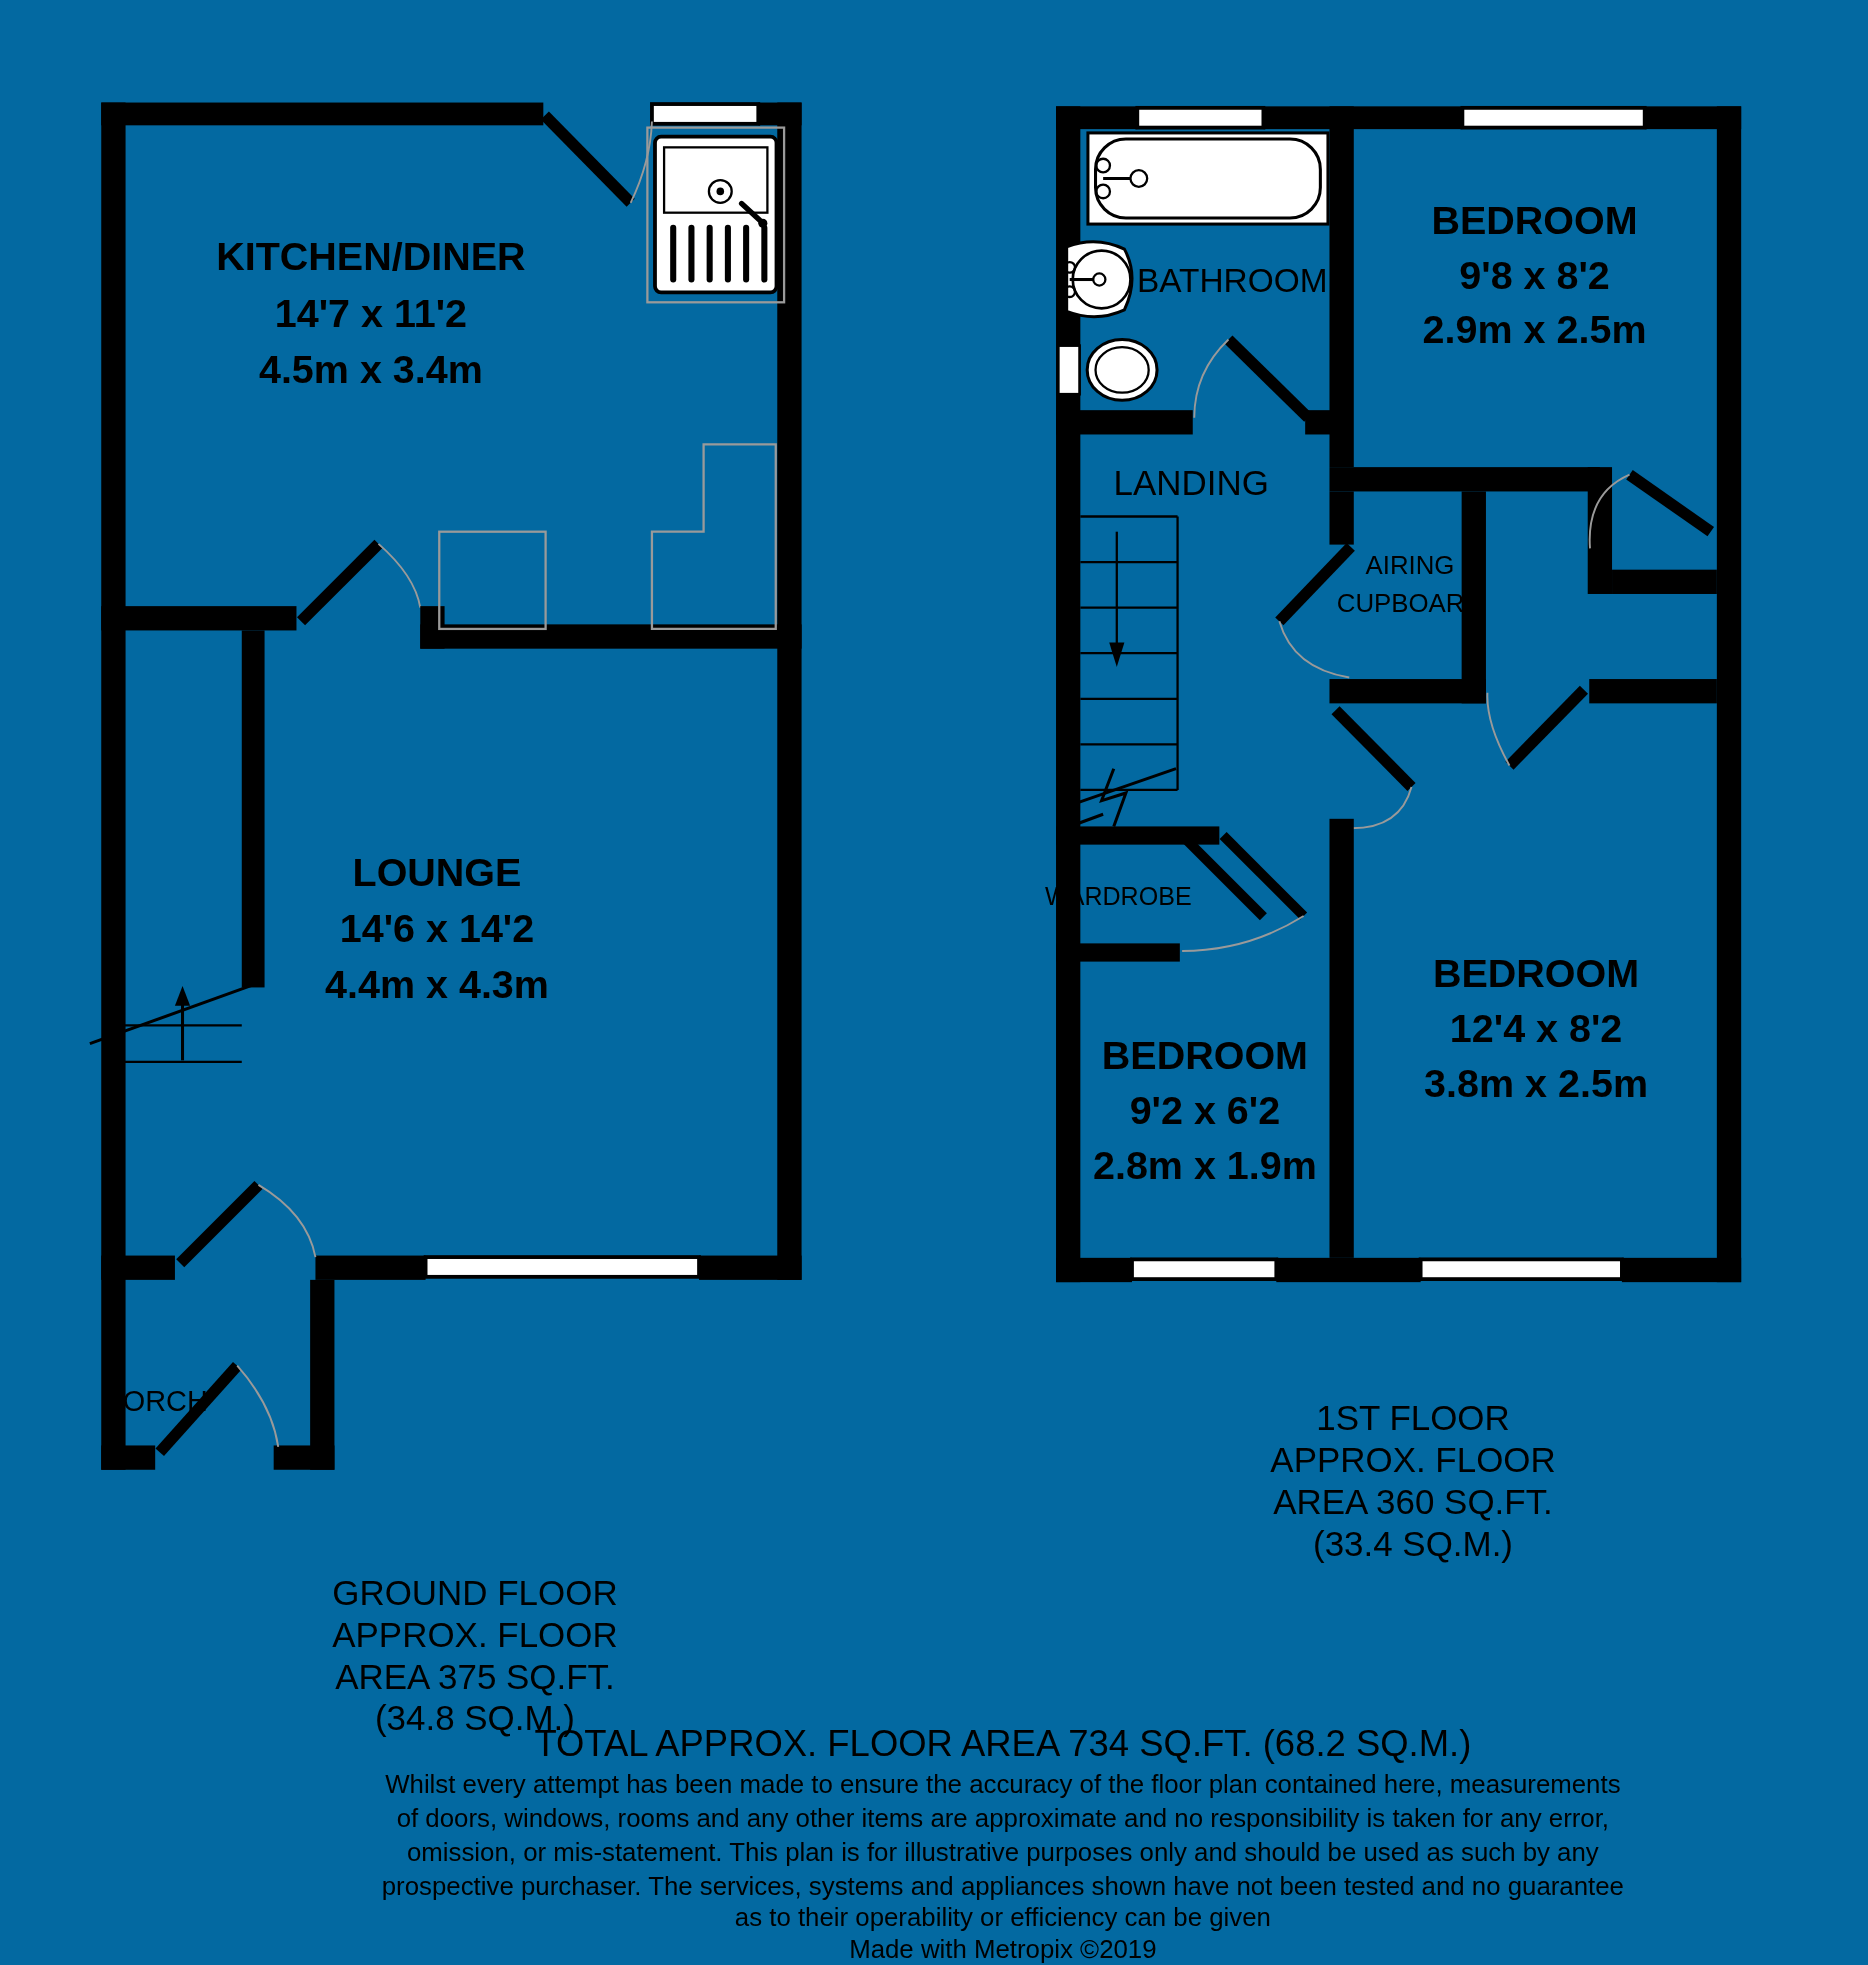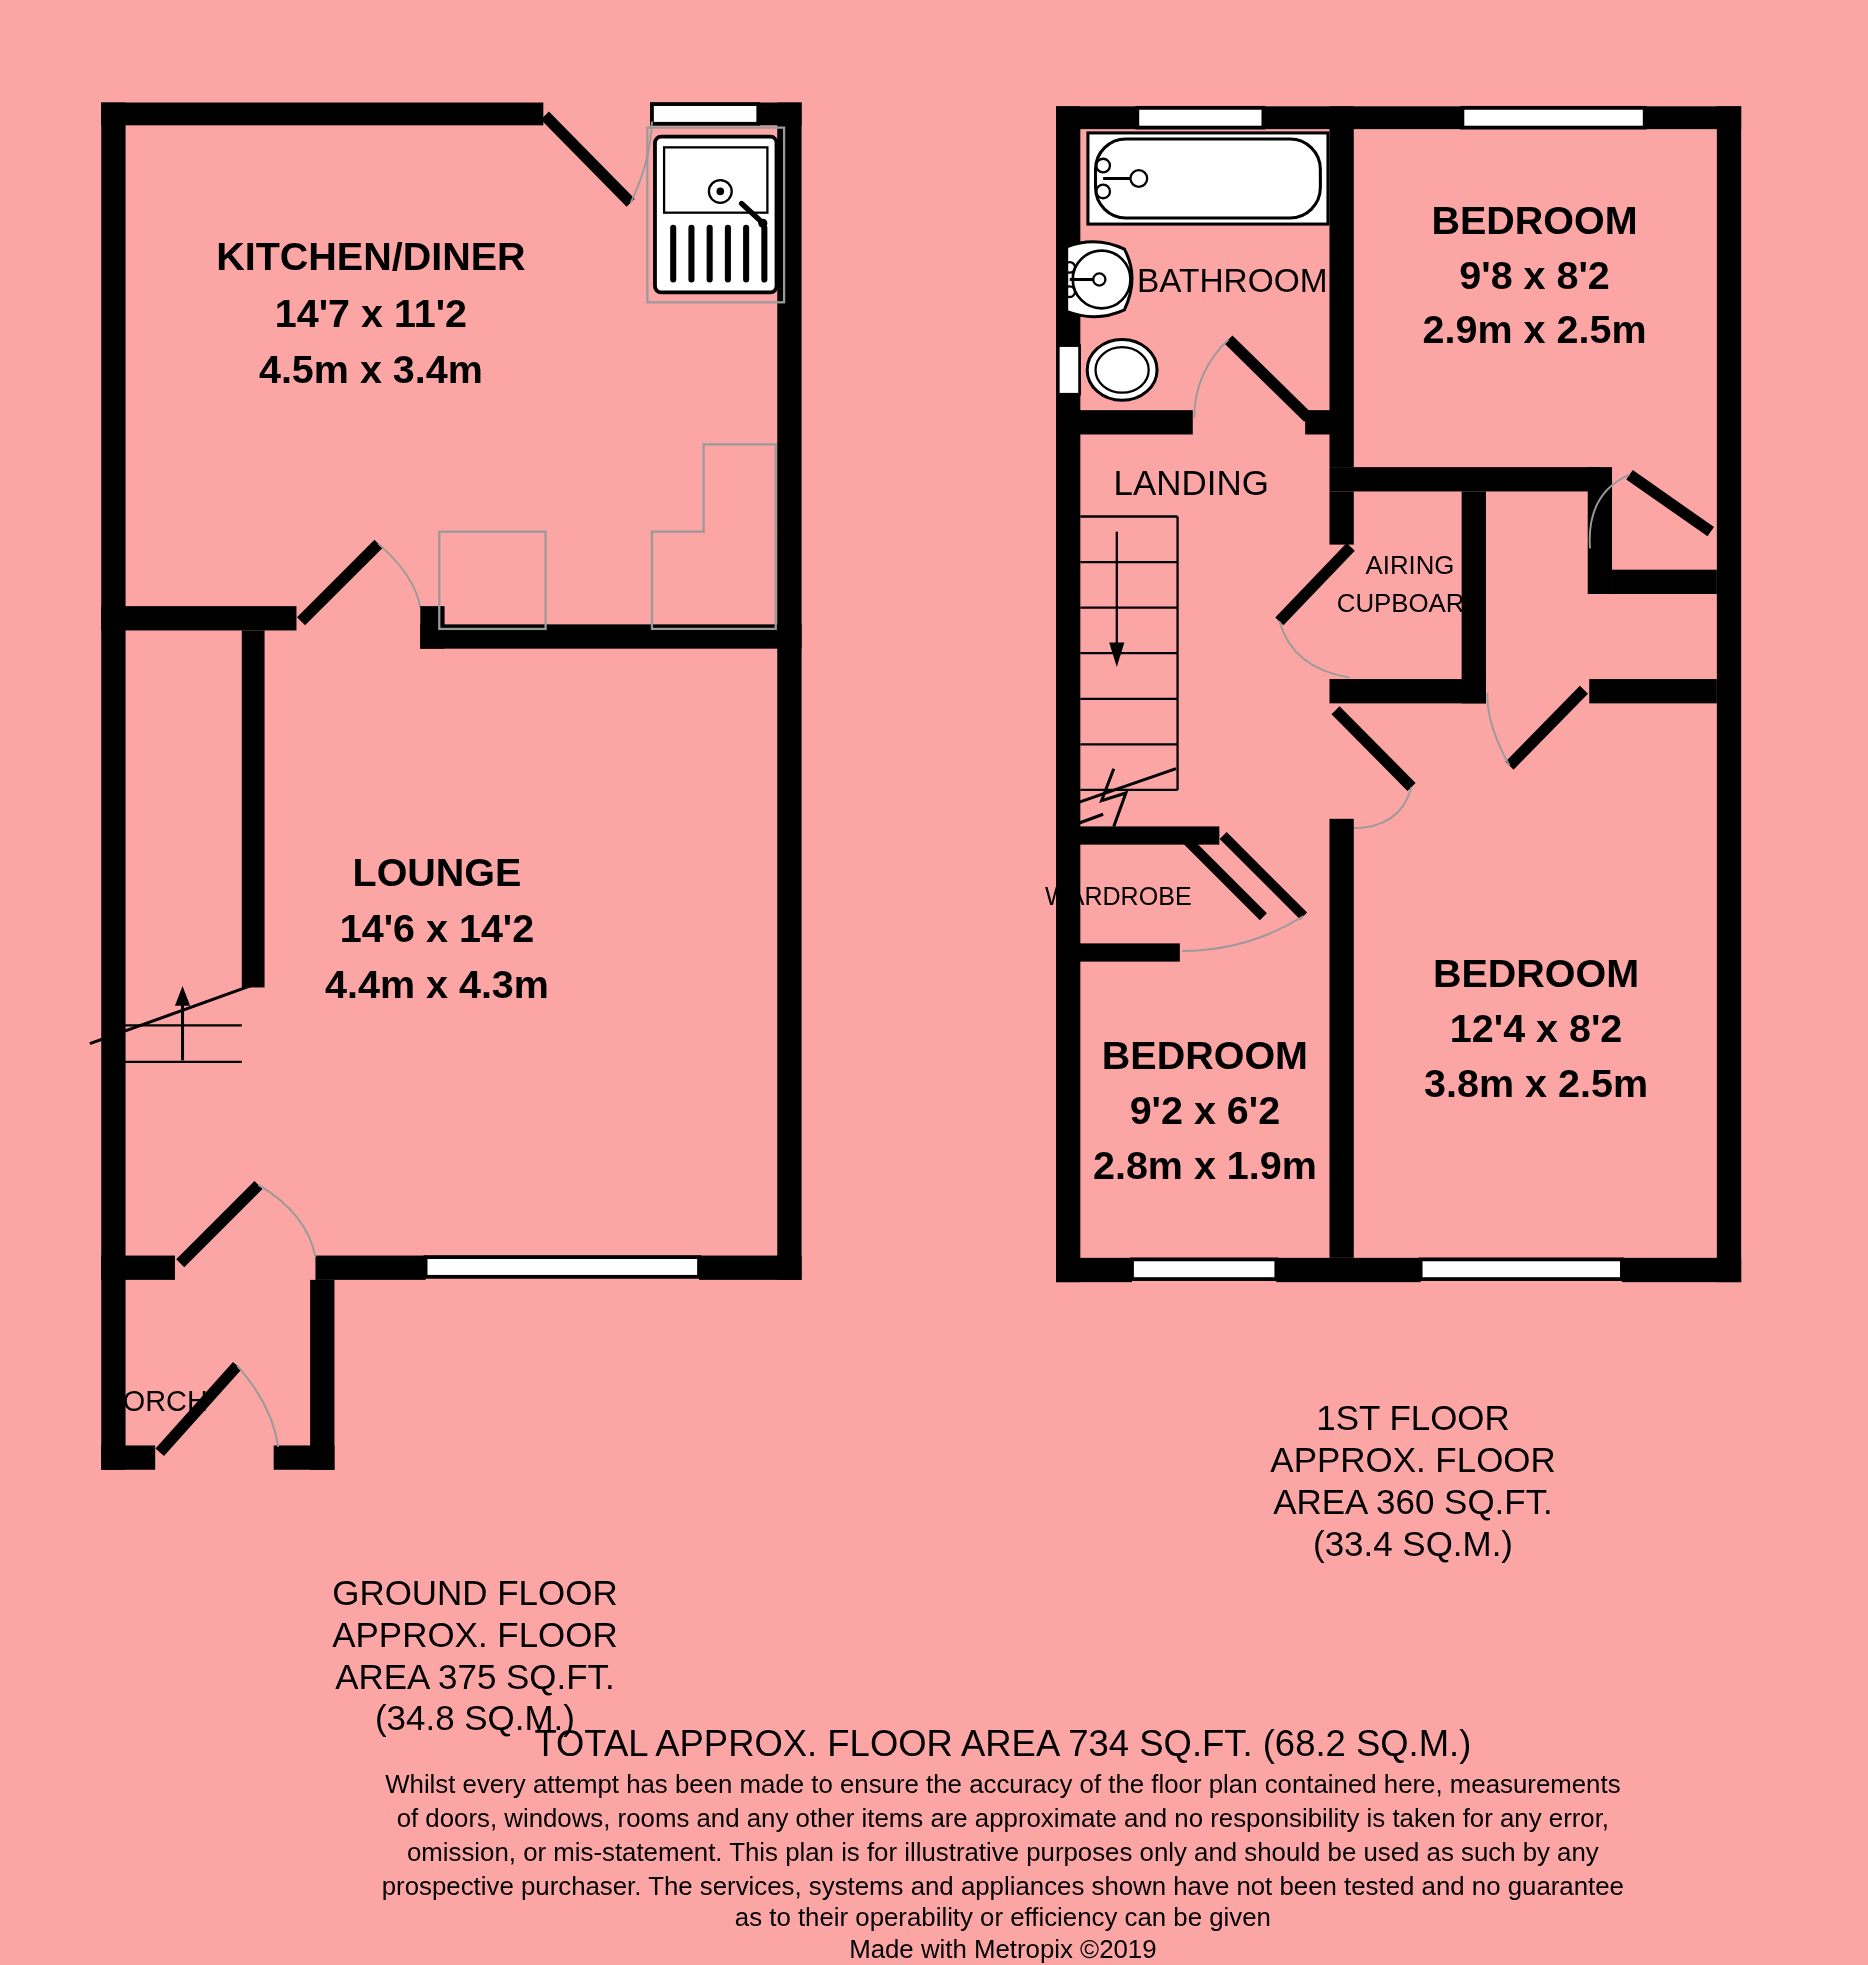--- a/index.html
+++ b/index.html
@@ -1,16 +1,16 @@
 <!DOCTYPE html>
 <html style="font-size:12px"><head>
 <meta charset="utf-8">
 <style>
   html,body{margin:0;padding:0;background:#ffffff;}
-  #canvas{position:relative;width:1869px;height:1965px;background:#fca5a5;overflow:hidden;}
+  #canvas{position:relative;width:1869px;height:1965px;background:#0369a1;overflow:hidden;}
   svg{position:absolute;left:0;top:0;}
   .wall{fill:#000000;stroke:none;}
   .thin{stroke:#000000;stroke-width:3;fill:none;}
   .thin4{stroke:#000000;stroke-width:4;fill:none;}
   .leaf{stroke:#000000;stroke-width:15;fill:none;}
   .arc{stroke:#9a9a9a;stroke-width:2.5;fill:none;}
   .gray{stroke:#9a9a9a;stroke-width:3;fill:none;}
   .win{fill:#ffffff;stroke:#000000;stroke-width:5;}
   text{fill:#000000;font-family:"Liberation Sans",sans-serif;}
   .roomlbl{font-size:52px;font-weight:bold;text-anchor:middle;}

